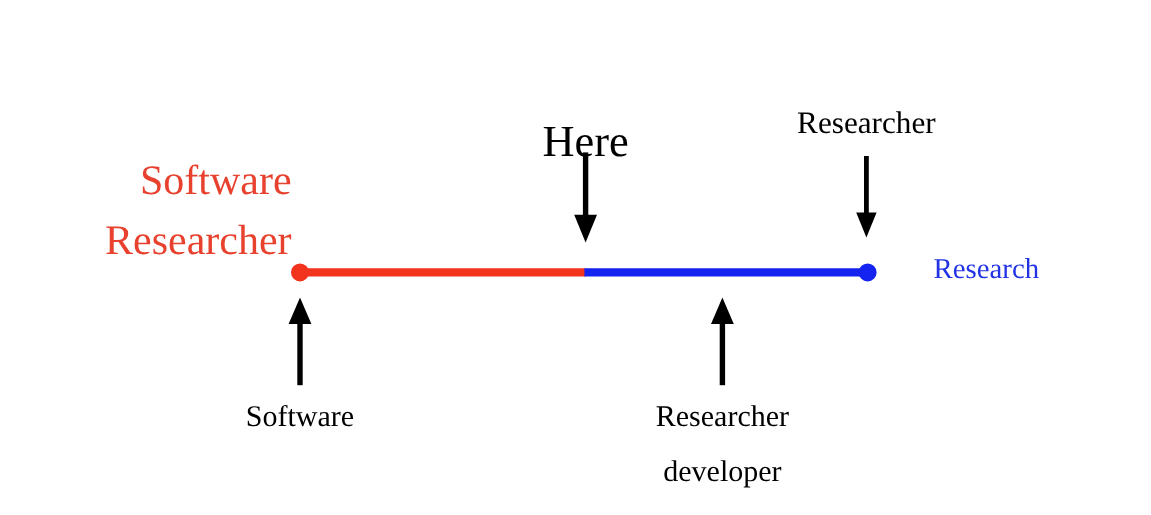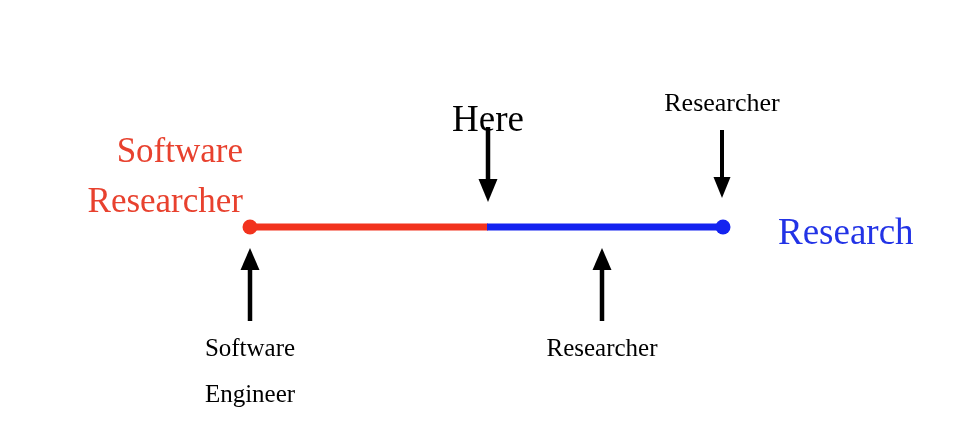--- a/index.html
+++ b/index.html
@@ -36,21 +36,21 @@
     font-size: 35px;
     line-height: 1.42;
   }
   #label-software-engineering .line { display: block; }
 
   
   #label-research {
     left: 778px;
     top: 213px;
     color: #2233E6;
-    font-size: 37px;
+    font-size: 24px;
   }
 
   
   #label-here {
     left: 488px;
     top: 56px;
     transform: translateX(-50%);
     font-size: 37px;
     margin-top: 44px;
   }
@@ -137,20 +137,20 @@
   </div>
 
   <div class="lbl" id="label-research">Research</div>
 
   <div class="lbl" id="label-here">Here</div>
 
   <div class="lbl" id="label-researcher-top">Researcher</div>
 
   <div class="lbl" id="label-software-engineer">
     <span class="line">Software</span>
-    <span class="line">Engineer</span>
   </div>
 
   <div class="lbl" id="label-researcher-developer">
     <span class="line">Researcher</span>
+    <span class="line">developer</span>
   </div>
 
 </div>
 
 </body></html>

